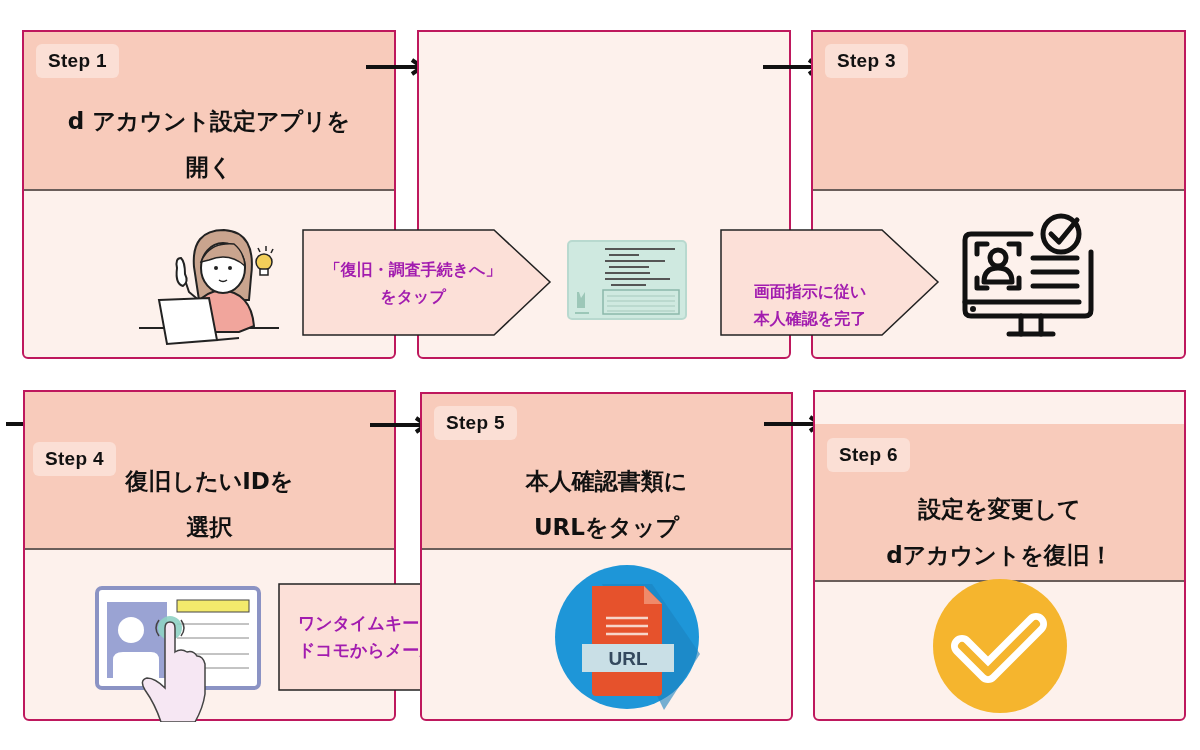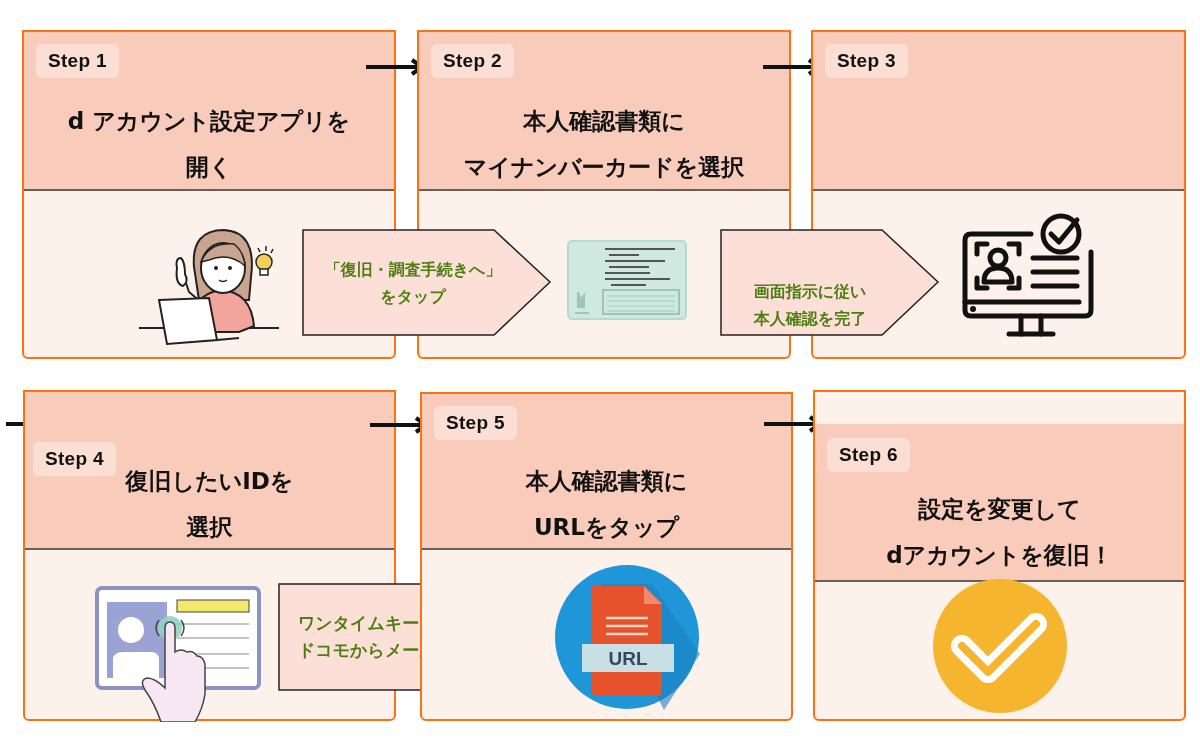--- a/index.html
+++ b/index.html
@@ -2,21 +2,21 @@
 <html><head>
 <meta charset="utf-8">
 <style>
   html, body { margin:0; padding:0; }
   body {
     width:1200px; height:750px; background:#ffffff; position:relative; overflow:hidden;
     font-family: "DejaVu Sans", "Liberation Sans", sans-serif;
   }
   .step-box {
     position:absolute; box-sizing:border-box;
-    border:2px solid #f97316; border-radius:0 0 6px 6px;
+    border:2px solid #be185d; border-radius:0 0 6px 6px;
     background:#fdf1ec;
   }
   .step-header {
     position:absolute; left:0; right:0; top:0;
     background:#f8cbbb; border-bottom:2px solid #6b5e5a;
   }
   .step-badge {
     position:absolute; left:12px; top:12px;
     background:#fbdfd5; border-radius:6px;
     padding:6px 12px; font-size:19px; font-weight:bold; color:#111;
@@ -29,21 +29,21 @@
   }
   .arrow {
     position:absolute; height:20px;
   }
   .callout {
     position:absolute;
   }
   .callout-text {
     position:absolute; left:0; top:0; bottom:0;
     display:flex; align-items:center; justify-content:center; text-align:center;
-    font-size:16px; font-weight:bold; color:#4d7c0f; line-height:27px;
+    font-size:16px; font-weight:bold; color:#a21caf; line-height:27px;
     white-space:pre-line;
   }
   .illus { position:absolute; }
 </style>
 </head>
 <body>
 
 <div class="step-box" style="left:22px; top:30px; width:374px; height:329px;">
   <div class="step-header" style="height:157px;">
     <div class="step-badge">Step 1</div>
@@ -79,25 +79,20 @@
     </g>
   </svg>
 </div>
 
 <svg class="arrow" style="left:366px; top:57px;" width="62" height="20" viewBox="0 0 62 20">
   <line x1="0" y1="10" x2="54" y2="10" stroke="#111" stroke-width="4"></line>
   <polyline points="46,3 56,10 46,17" fill="none" stroke="#111" stroke-width="4" stroke-linejoin="round"></polyline>
 </svg>
 
 <div class="step-box" style="left:417px; top:30px; width:374px; height:329px;">
-  <div class="step-header" style="height:157px;">
-    <div class="step-badge">Step 2</div>
-    <div class="step-title" style="top:66px;">本人確認書類に
-マイナンバーカードを選択</div>
-  </div>
 
   <svg class="illus" style="left:148px; top:208px;" width="120" height="80" viewBox="0 0 120 80">
     <rect x="1" y="1" width="118" height="78" rx="4" fill="#cfe9e0" stroke="#b8d9cf" stroke-width="2"></rect>
     <g fill="#555">
       <rect x="38" y="8" width="70" height="2"></rect>
       <rect x="42" y="14" width="30" height="2"></rect>
       <rect x="38" y="20" width="60" height="2"></rect>
       <rect x="42" y="26" width="40" height="2"></rect>
       <rect x="38" y="32" width="45" height="2"></rect>
       <rect x="38" y="38" width="65" height="2"></rect>

